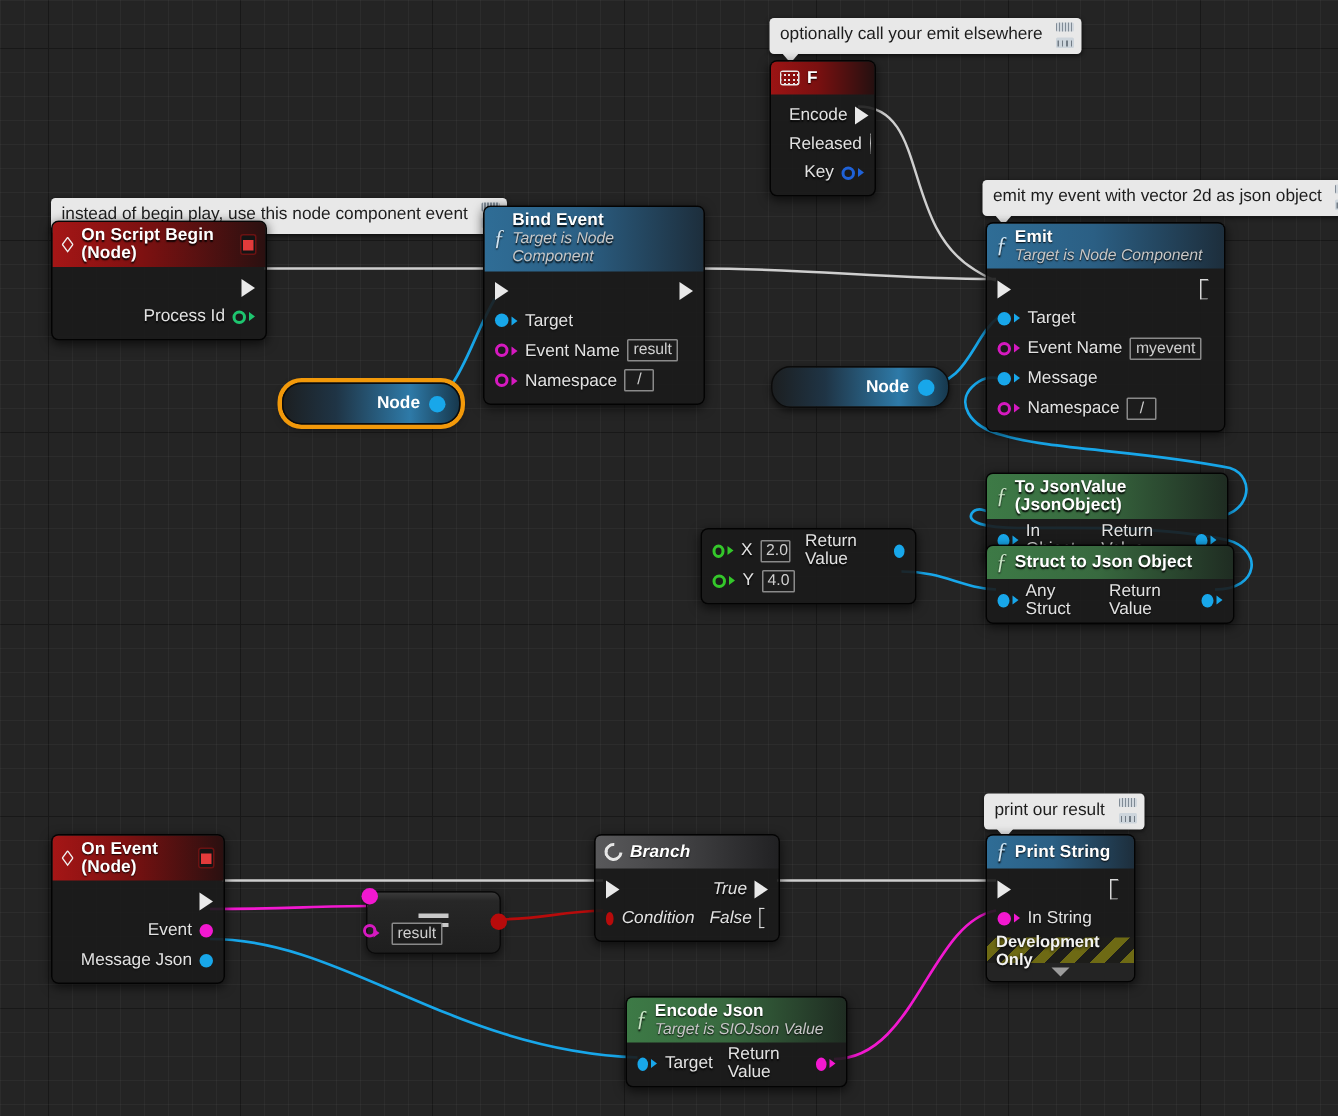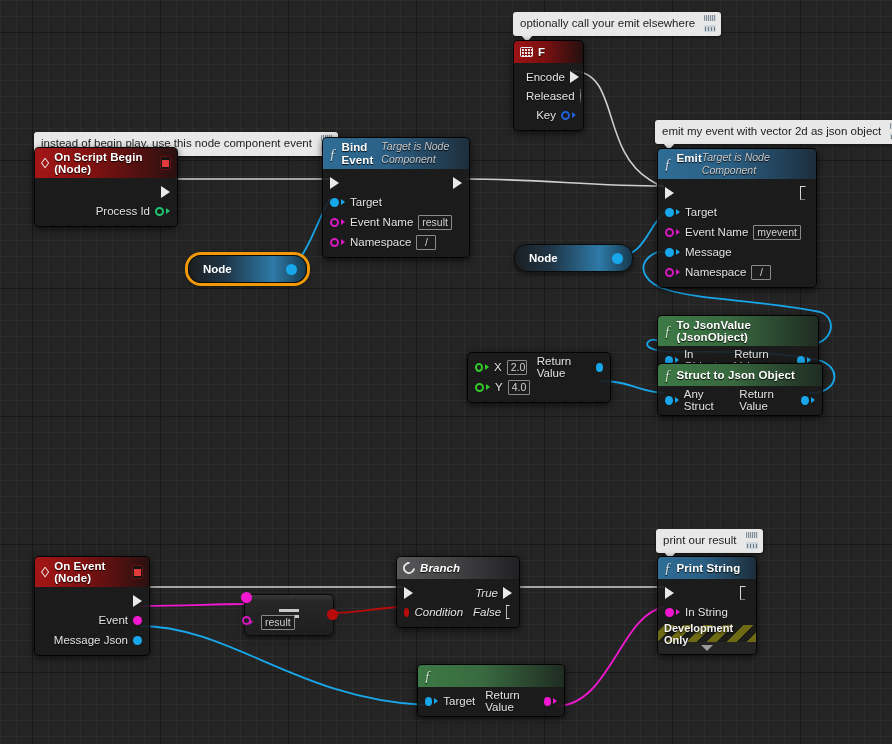--- a/index.html
+++ b/index.html
@@ -57,21 +57,21 @@
   }
 
   .nhead{
     position:relative;display:flex;align-items:center;gap:5px;
     padding:3px 6px 3px 6px;min-height:16px;
   }
   .nhead .ntitle{font-weight:bold;font-size:11.5px;color:#fff;
      text-shadow:0 1px 1px rgba(0,0,0,.9);letter-spacing:.1px;}
   .nhead .nsub{font-style:italic;font-size:10.5px;color:#c8c8c8;
      text-shadow:0 1px 1px rgba(0,0,0,.9);margin-top:-1px;}
-  .headcol{display:flex;flex-direction:row;line-height:12.5px;}
+  .headcol{display:flex;flex-direction:column;line-height:12.5px;}
 
   .h-event{background:linear-gradient(to right,#a51616 0%,#7e1111 42%,#2a1010 100%);}
   .h-fn   {background:linear-gradient(to right,#2f6d96 0%,#2b5f84 45%,#1d2e3c 100%);}
   .h-pure {background:linear-gradient(to right,#3d7a46 0%,#38693f 45%,#1f2c22 100%);}
   .h-grey {background:linear-gradient(to right,#59595b 0%,#434345 45%,#212123 100%);}
   .h-key  {background:linear-gradient(to right,#9c1414 0%,#7a1010 45%,#241010 100%);}
 
   .nbody{padding:4px 0 5px 0;}
 
   .row{display:flex;align-items:center;height:20px;padding:0 7px;gap:5px;}
@@ -132,21 +132,21 @@
     font-size:11px;color:#f2f2f2;text-shadow:0 1px 2px #000;font-weight:bold;
   }
   .collapse{height:12px;display:flex;align-items:center;justify-content:center;
      background:#242424;}
   .collapse .tri{width:0;height:0;border-left:6px solid transparent;
      border-right:6px solid transparent;border-top:6px solid #9c9c9c;}
 
   
   .pill{position:absolute;height:26px;border-radius:13px;
      background:linear-gradient(to right,#1c1f21 0%,#1f3445 30%,#2e7aa8 72%,#17384d 100%);
-     display:flex;align-items:center;justify-content:space-between;gap:6px;
+     display:flex;align-items:center;justify-content:flex-end;gap:6px;
      padding:0 9px 0 14px;color:#fff;font-size:11.5px;font-weight:bold;
      border:1px solid #0b0b0b;box-shadow:0 2px 5px rgba(0,0,0,.6);}
   .pill.sel{box-shadow:0 0 0 3px #f2990a,0 2px 6px rgba(0,0,0,.7);}
   .pill .dot{width:11px;height:11px;}
 
   
   .eqnode{position:absolute;border-radius:6px;border:1px solid #0a0a0a;
      background:linear-gradient(to bottom,#3a3a3a 0%,#272727 14%,#1e1e1e 100%);
      box-shadow:0 2px 6px rgba(0,0,0,.6);}
   .eqsign{position:absolute;left:50%;top:14px;transform:translateX(-50%);
@@ -483,20 +483,24 @@
       </div>
       <div class="collapse">
         <span class="tri"></span>
       </div>
     </div>
   </div>
 
   <div class="node" style="left:417px;top:664px;width:146px;">
     <div class="nhead h-pure">
       <span class="ico-f g">ƒ</span>
+      <span class="headcol">
+        <span class="ntitle">Encode Json</span>
+        <span class="nsub">Target is SIOJson Value</span>
+      </span>
     </div>
     <div class="nbody">
       <div class="row">
         <span class="dot obj"></span>
         <span class="pinarrow" style="color:#18a7ea"></span>
         <span class="lbl">Target</span>
         <span class="spacer"></span>
         <span class="lbl">Return Value</span>
         <span class="dot str"></span>
         <span class="pinarrow" style="color:#f218d0"></span>

